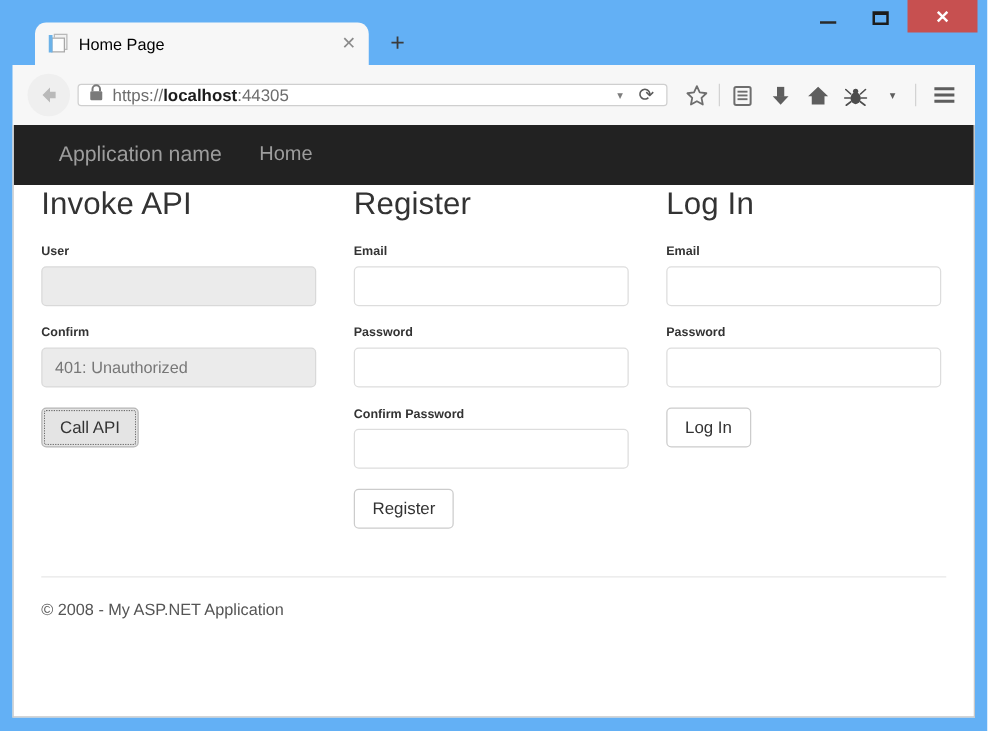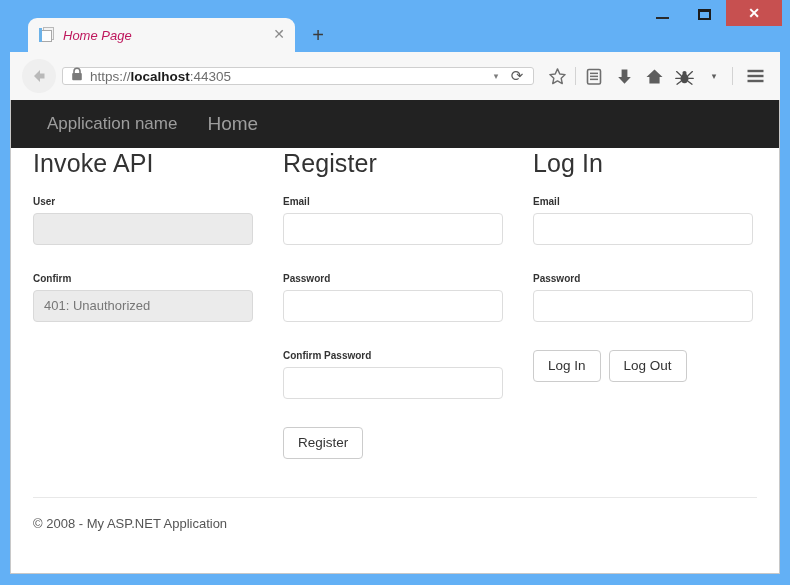--- a/index.html
+++ b/index.html
@@ -98,25 +98,24 @@
     background: #fdfdfd;
     border: 1px solid #a8a8a8;
   }
   .fav-bar {
     position: absolute; left: 0; top: 1px;
     width: 3px; height: 14px;
     background: #6cb2e8;
   }
   #tab-title {
     font-size: 13px;
-    color: #be185d;
+    color: #000000;
     flex: 1 1 auto;
     white-space: nowrap;
     overflow: hidden;
-    font-style: italic;
   }
   #tab-close {
     width: 16px; height: 16px;
     font-size: 14px;
     line-height: 15px;
     text-align: center;
     color: #8b8b8b;
     cursor: default;
     flex: 0 0 auto;
   }
@@ -224,21 +223,21 @@
     align-items: center;
     padding-left: 36px;
   }
   #brand {
     font-size: 17px;
     color: #9d9d9d;
     margin-right: 30px;
     cursor: pointer;
   }
   #nav-home {
-    font-size: 19px;
+    font-size: 16px;
     color: #9d9d9d;
     cursor: pointer;
   }
 
   #page-body {
     padding: 0 22px;
   }
 
   #columns {
     display: flex;
@@ -268,21 +267,21 @@
     height: 32px;
     border: 1px solid #dddddd;
     border-radius: 4px;
     background: #ffffff;
     font-size: 13px;
     color: #555555;
     padding: 0 10px;
     outline: none;
     font-family: "Liberation Sans", sans-serif;
     display: block;
-    margin-bottom: 28px;
+    margin-bottom: 16px;
   }
   .text-input.disabled {
     background: #ebebeb;
     border-color: #d9d9d9;
     color: #777777;
   }
   .btn {
     border: 1px solid #cccccc;
     border-radius: 4px;
     background: #ffffff;
@@ -427,20 +426,23 @@
 
         <div class="col">
           <h2 class="col-title">Invoke API</h2>
 
           <label class="field-label">User</label>
           <input class="text-input disabled" type="text" disabled="" value="" style="">
 
           <label class="field-label">Confirm</label>
           <input class="text-input disabled" type="text" disabled="" value="401: Unauthorized" style="">
 
+          <div class="btn-row">
+            <button class="btn focused">Call API</button>
+          </div>
         </div>
 
         <div class="col">
           <h2 class="col-title">Register</h2>
 
           <label class="field-label">Email</label>
           <input class="text-input" type="text" value="" style="">
 
           <label class="field-label">Password</label>
           <input class="text-input" type="password" value="" style="">
@@ -457,21 +459,20 @@
           <h2 class="col-title">Log In</h2>
 
           <label class="field-label">Email</label>
           <input class="text-input" type="text" value="" style="">
 
           <label class="field-label">Password</label>
           <input class="text-input" type="password" value="" style="">
 
           <div class="btn-row">
             <button class="btn">Log In</button>
-            <button class="btn">Log Out</button>
           </div>
         </div>
 
       </div>
 
       <hr id="footer-rule">
       <div id="footer-text">© 2008 - My ASP.NET Application</div>
 
     </div>
   </div>

